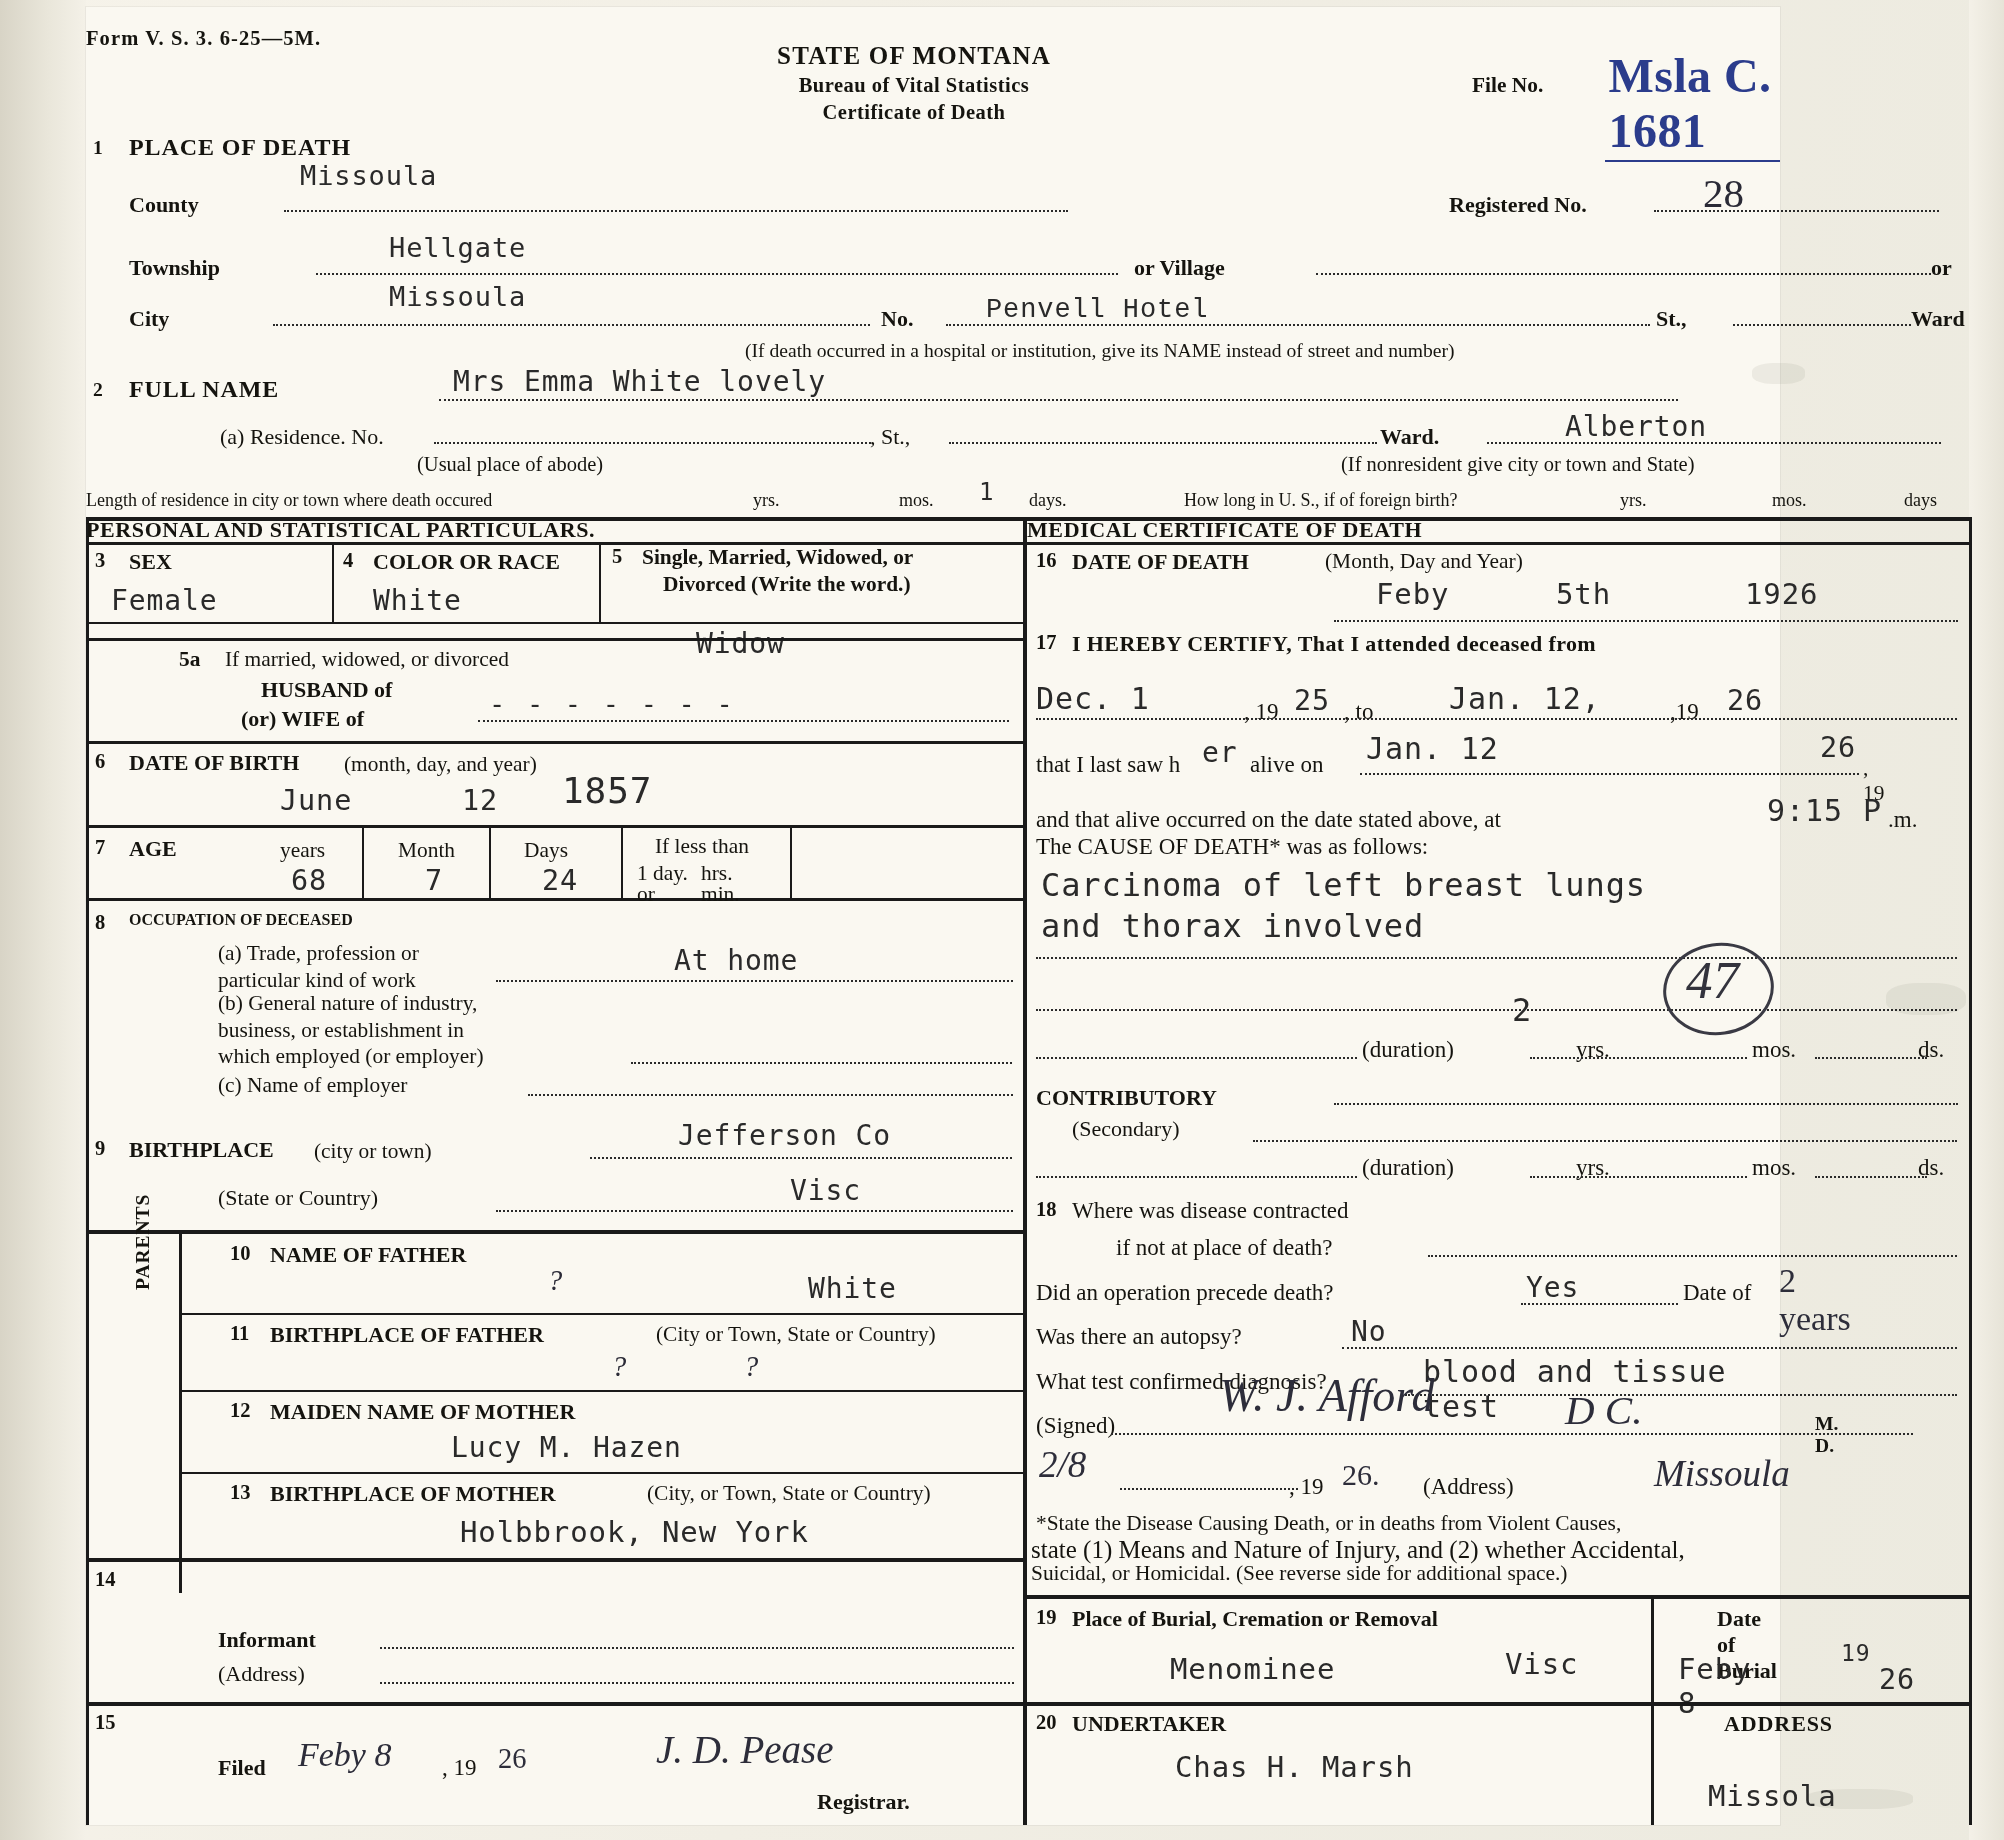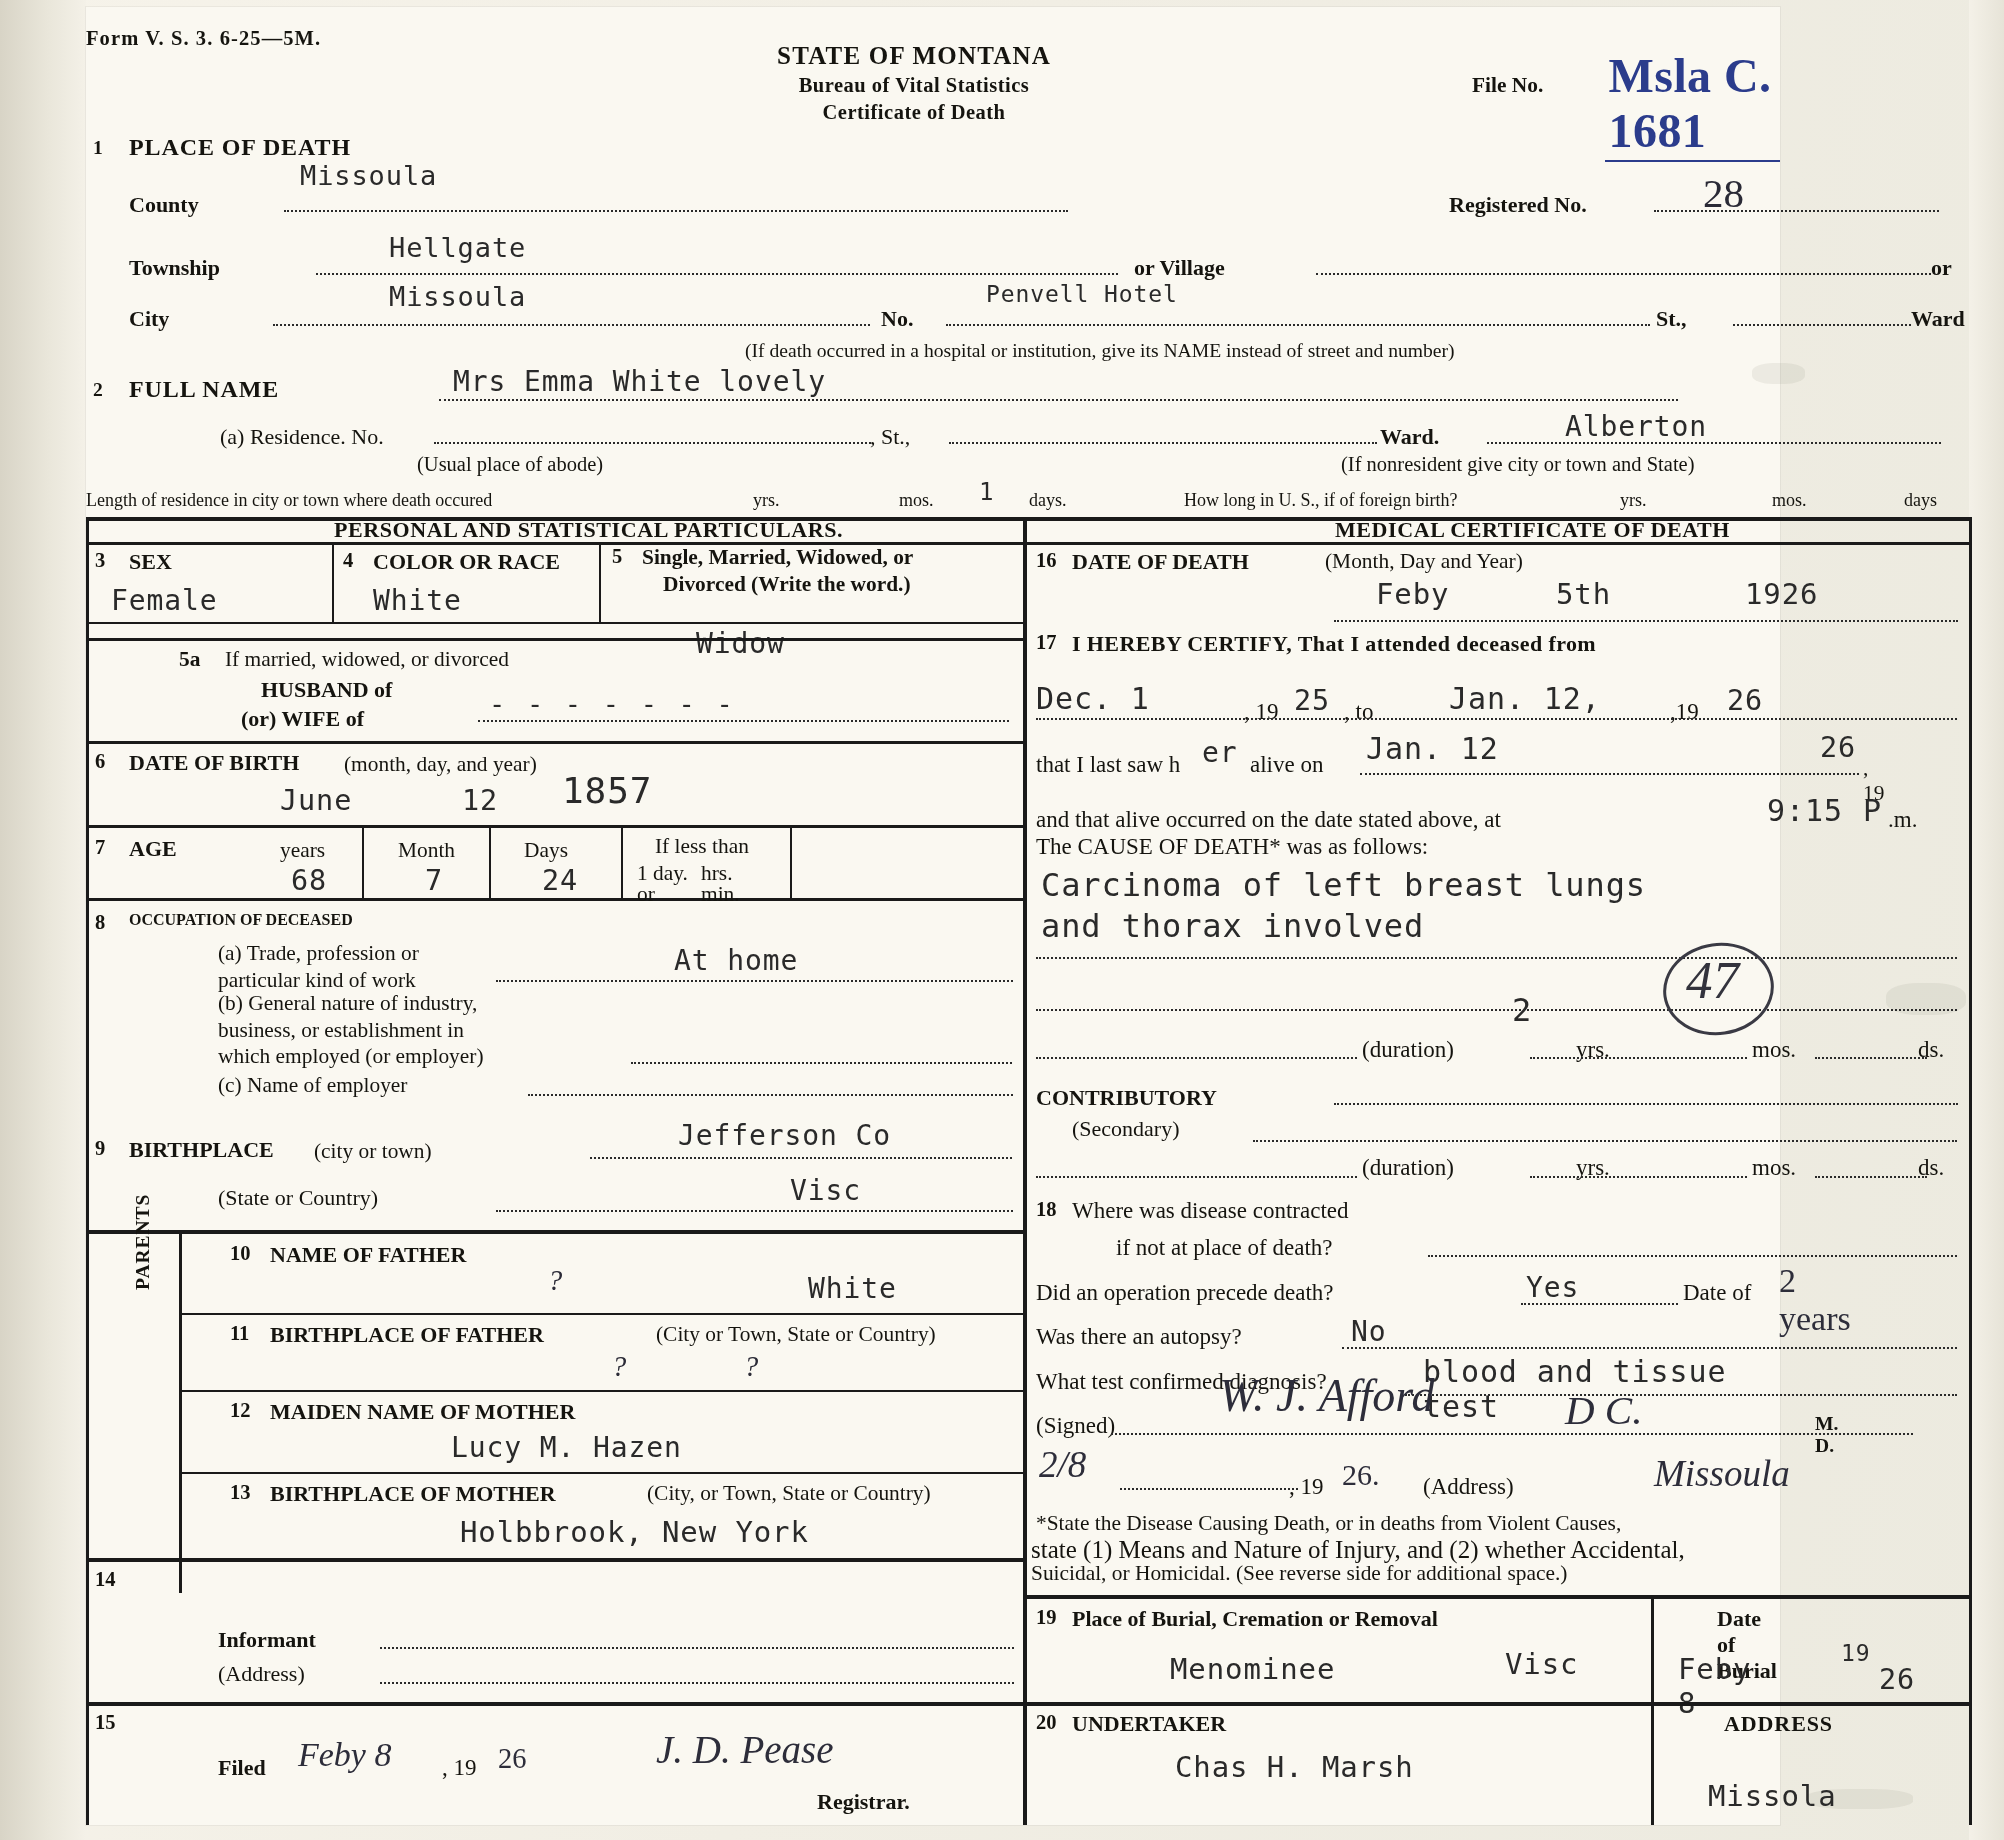--- a/index.html
+++ b/index.html
@@ -99,22 +99,21 @@
   }
   .rule {
     position: absolute;
     background: #1a1a1a;
   }
 
   .section-hdr {
     position: absolute;
     font-weight: 700;
     letter-spacing: 0.6px;
-    text-align: center;
-    padding-left: 34px;
+    text-align: left;
   }
   .circle-mark {
     position: absolute;
     width: 105px; height: 86px;
     border: 3.6px solid #3a3a44;
     border-radius: 50%;
     transform: rotate(-8deg);
   }
   .circle-num {
     position: absolute;
@@ -187,21 +186,21 @@
     <div class="lbl" style="left:43px; top:248px; font-size:22px;">Township</div>
     <div class="dots" style="left:230px; top:266px; width:802px;"></div>
     <div class="lbl" style="left:1048px; top:248px; font-size:22px;">or Village</div>
     <div class="dots" style="left:1230px; top:266px; width:615px;"></div>
     <div class="lbl" style="left:1845px; top:248px; font-size:22px;">or</div>
 
     <div class="tw" style="left:303px; top:274px; font-size:27px;">Missoula</div>
     <div class="lbl" style="left:43px; top:299px; font-size:22px;">City</div>
     <div class="dots" style="left:187px; top:317px; width:597px;"></div>
     <div class="lbl" style="left:795px; top:299px; font-size:22px;">No.</div>
-    <div class="tw" style="left:900px; top:274px; font-size:23px;">Penvell Hotel</div>
+    <div class="tw" style="left:900px; top:288px; font-size:27px;font-family:Liberation Mono, monospace;">Penvell Hotel</div>
     <div class="dots" style="left:860px; top:317px; width:704px;"></div>
     <div class="lbl" style="left:1570px; top:299px; font-size:22px;">St.,</div>
     <div class="dots" style="left:1647px; top:317px; width:178px;"></div>
     <div class="lbl" style="left:1825px; top:299px; font-size:22px;">Ward</div>
 
     <div class="lbl-n lbl" style="left:659px; top:333px; font-size:19.6px;">(If death occurred in a hospital or institution, give its NAME instead of street and number)</div>
 
     <div class="lbl" style="left:7.1px; top:372px; font-size:19.6px;">2</div>
     <div class="lbl" style="left:43px; top:369px; font-size:24px; letter-spacing:0.9px;">FULL NAME</div>
     <div class="tw" style="left:367px; top:358px; font-size:28px;">Mrs Emma White lovely</div>

